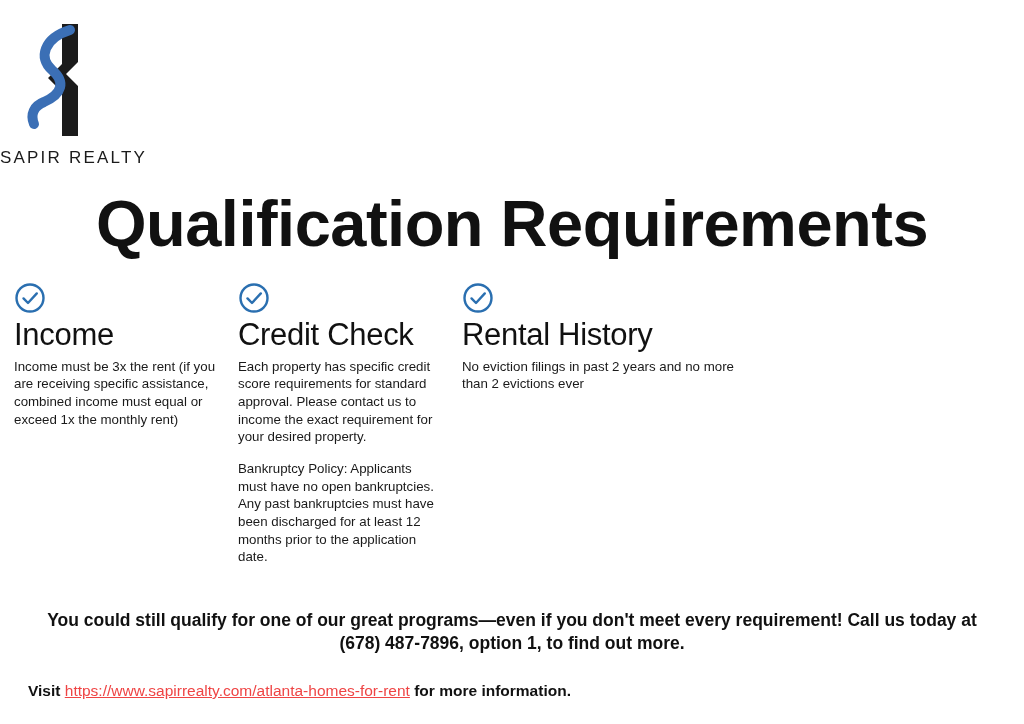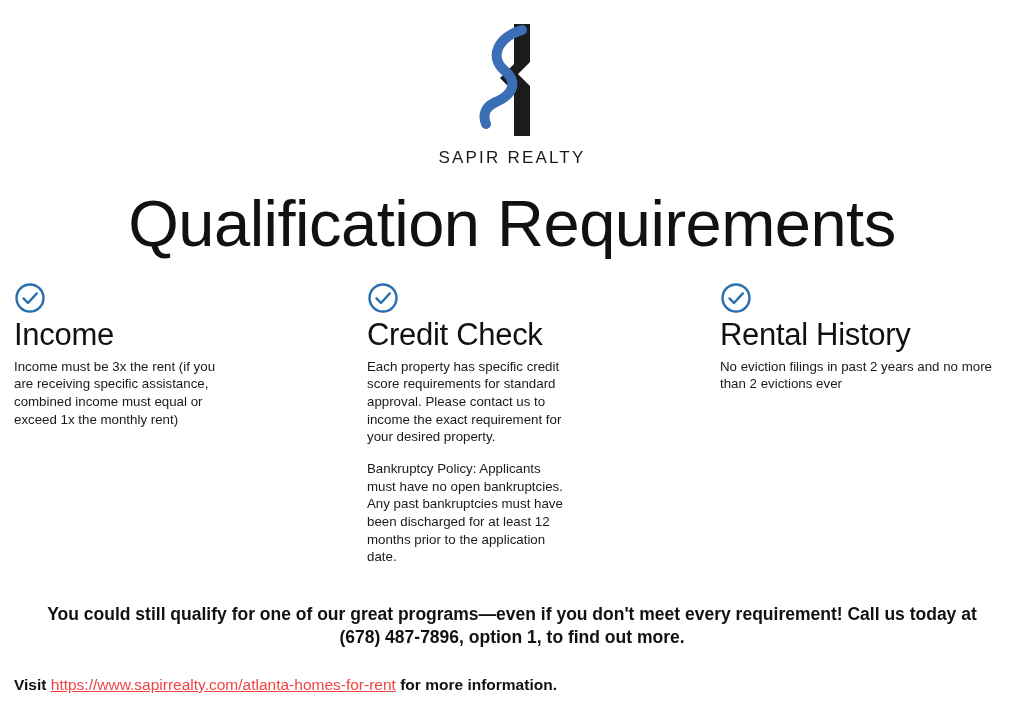--- a/index.html
+++ b/index.html
@@ -14,56 +14,54 @@
     color: #000000;
     overflow: hidden;
     position: relative;
   }
 
   
   .logo-block {
     width: 100%;
     display: flex;
     flex-direction: column;
-    align-items: center;
     padding-top: 16px;
   }
   .logo-mark {
     width: 120px;
     height: 130px;
     position: relative;
   }
   .logo-wordmark {
     font-family: "Liberation Sans", sans-serif;
     font-size: 17px;
     letter-spacing: 2.2px;
     color: #1b1b1b;
     margin-top: 2px;
   }
 
   
   .page-title {
     text-align: center;
     font-family: "Liberation Sans", sans-serif;
-    font-weight: 400;
+    font-weight: 700;
     font-size: 65px;
     letter-spacing: -0.5px;
     color: #111111;
     margin: 22px 0 0 0;
     line-height: 1.05;
   }
 
   
   .columns {
     display: flex;
     align-items: flex-start;
     padding: 24px 14px 0 14px;
     box-sizing: border-box;
     gap: 0;
-    justify-content: space-between;
   }
   .col {
     box-sizing: border-box;
     padding-right: 18px;
   }
   .col-income      { width: 224px; }
   .col-credit      { width: 224px; }
   .col-background  { width: 272px; }
   .col-rental      { width: 290px; }
 
@@ -91,22 +89,22 @@
     color: #1a1a1a;
     margin: 0 0 14px 0;
   }
   .col-body:last-child { margin-bottom: 0; }
 
   
   .footer {
     position: absolute;
     left: 0;
     right: 0;
-    bottom: 30px;
-    padding: 0 14px;
+    bottom: 24px;
+    padding: 0 28px;
     box-sizing: border-box;
   }
   .footer-cta {
     text-align: center;
     font-size: 17.5px;
     font-weight: bold;
     line-height: 1.35;
     color: #111111;
     margin: 0 0 26px 0;
     padding: 0 16px;

